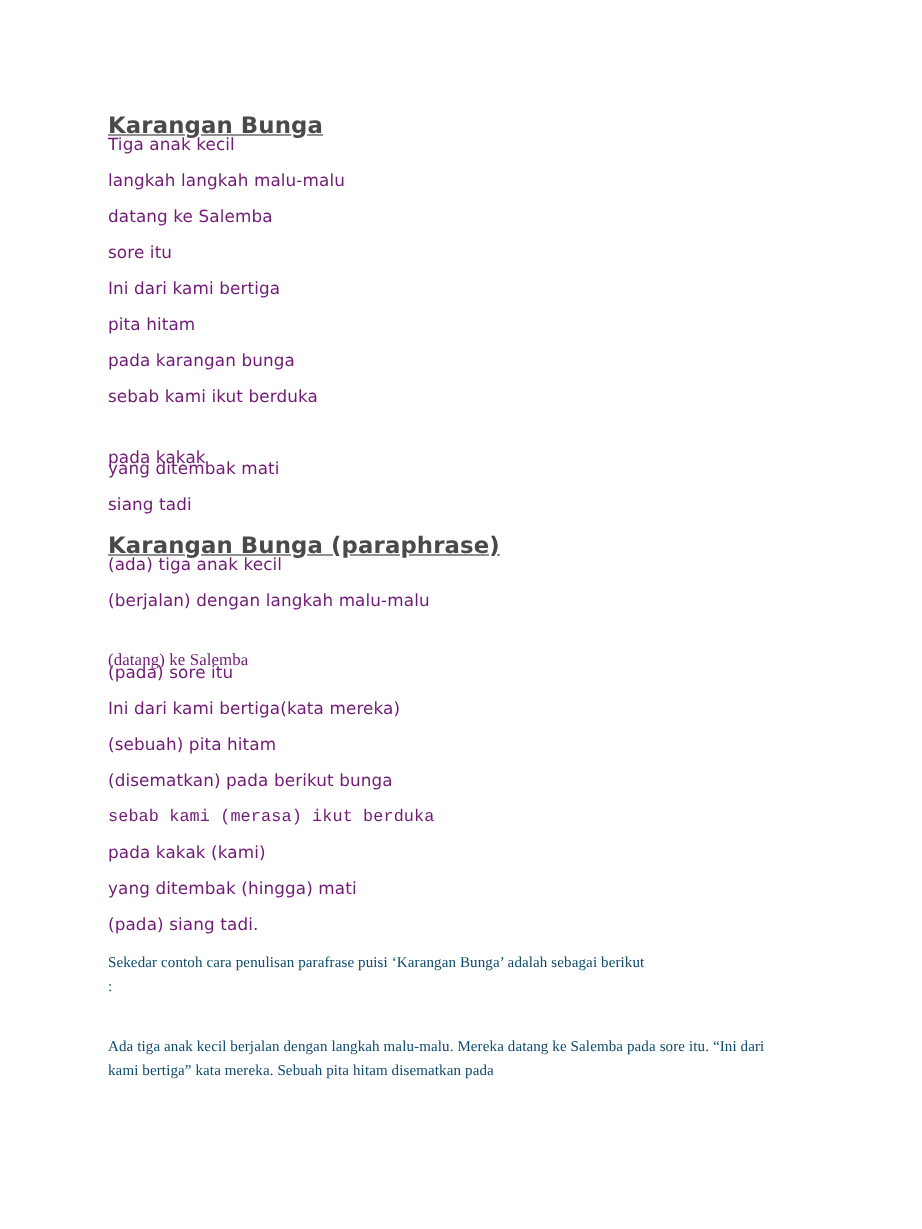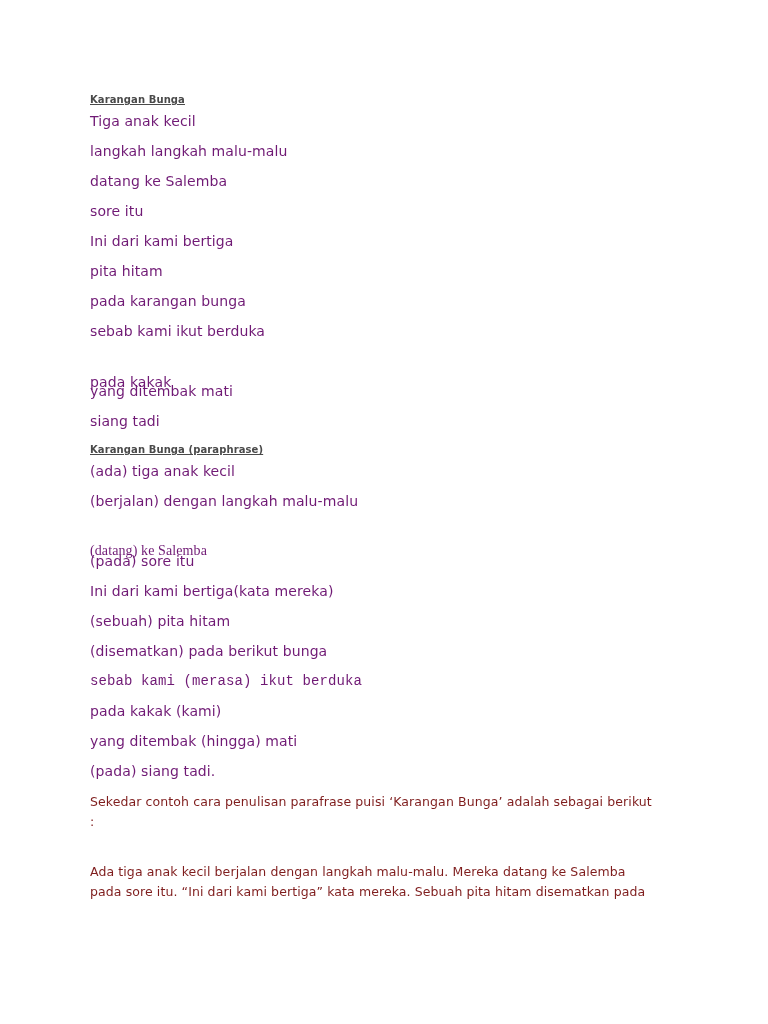--- a/index.html
+++ b/index.html
@@ -16,43 +16,44 @@
     }
     .page {
       position: absolute;
       left: 90px;
       top: 0;
       width: 600px;
     }
     .heading {
       position: absolute;
       left: 0;
-      font-size: 10px;
+      font-size: 19px;
       font-weight: bold;
       color: #4a4a4a;
       text-decoration: underline;
       white-space: nowrap;
       letter-spacing: 0.1px;
     }
     .line {
       position: absolute;
       left: 0;
       font-size: 14px;
       color: #701a75;
       white-space: nowrap;
       letter-spacing: 0.1px;
     }
     .para {
       position: absolute;
       left: 0;
       width: 600px;
       font-size: 12.5px;
       line-height: 20px;
-      color: #7f1d1d;
+      color: #0c4a6e;
       letter-spacing: 0.1px;
+      font-family: Liberation Serif, serif;
     }
   </style>
 </head>
 <body>
 
 <div class="page">
 
   <div class="heading" style="top:94px;">Karangan Bunga</div>
   <div class="line" style="top:113px;">Tiga anak kecil</div>
   <div class="line" style="top:143px;">langkah langkah malu-malu</div>

